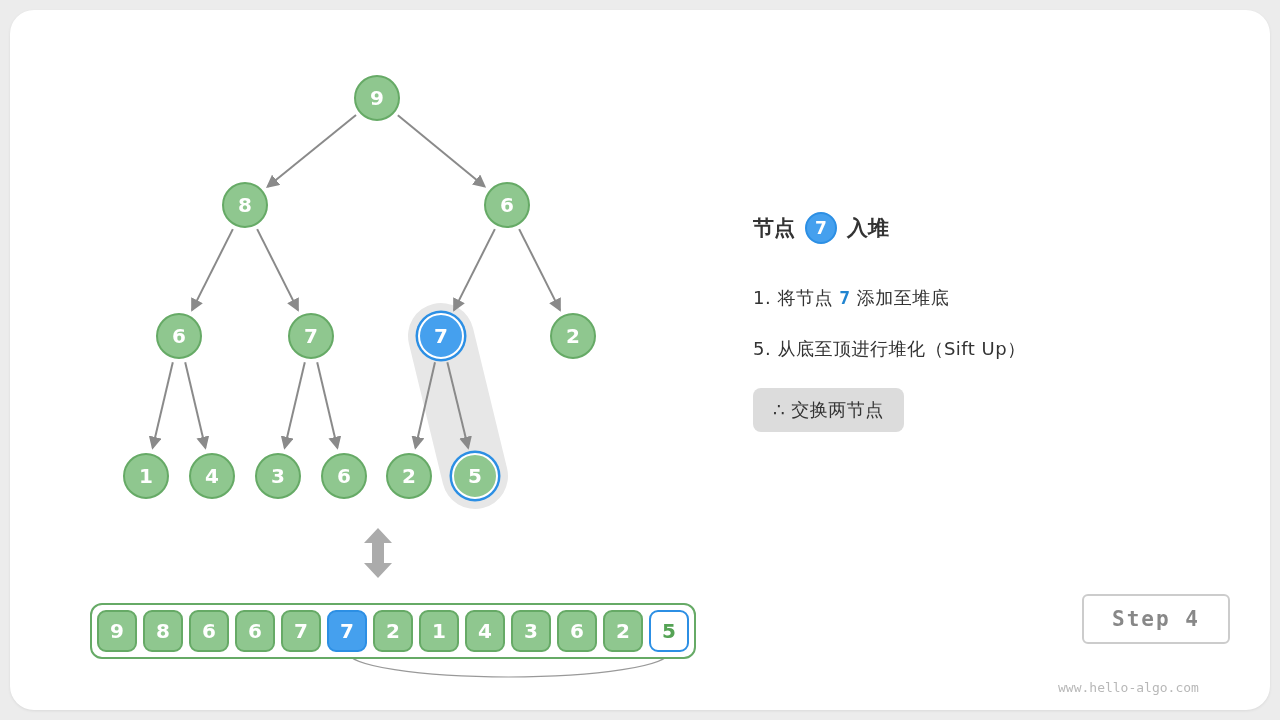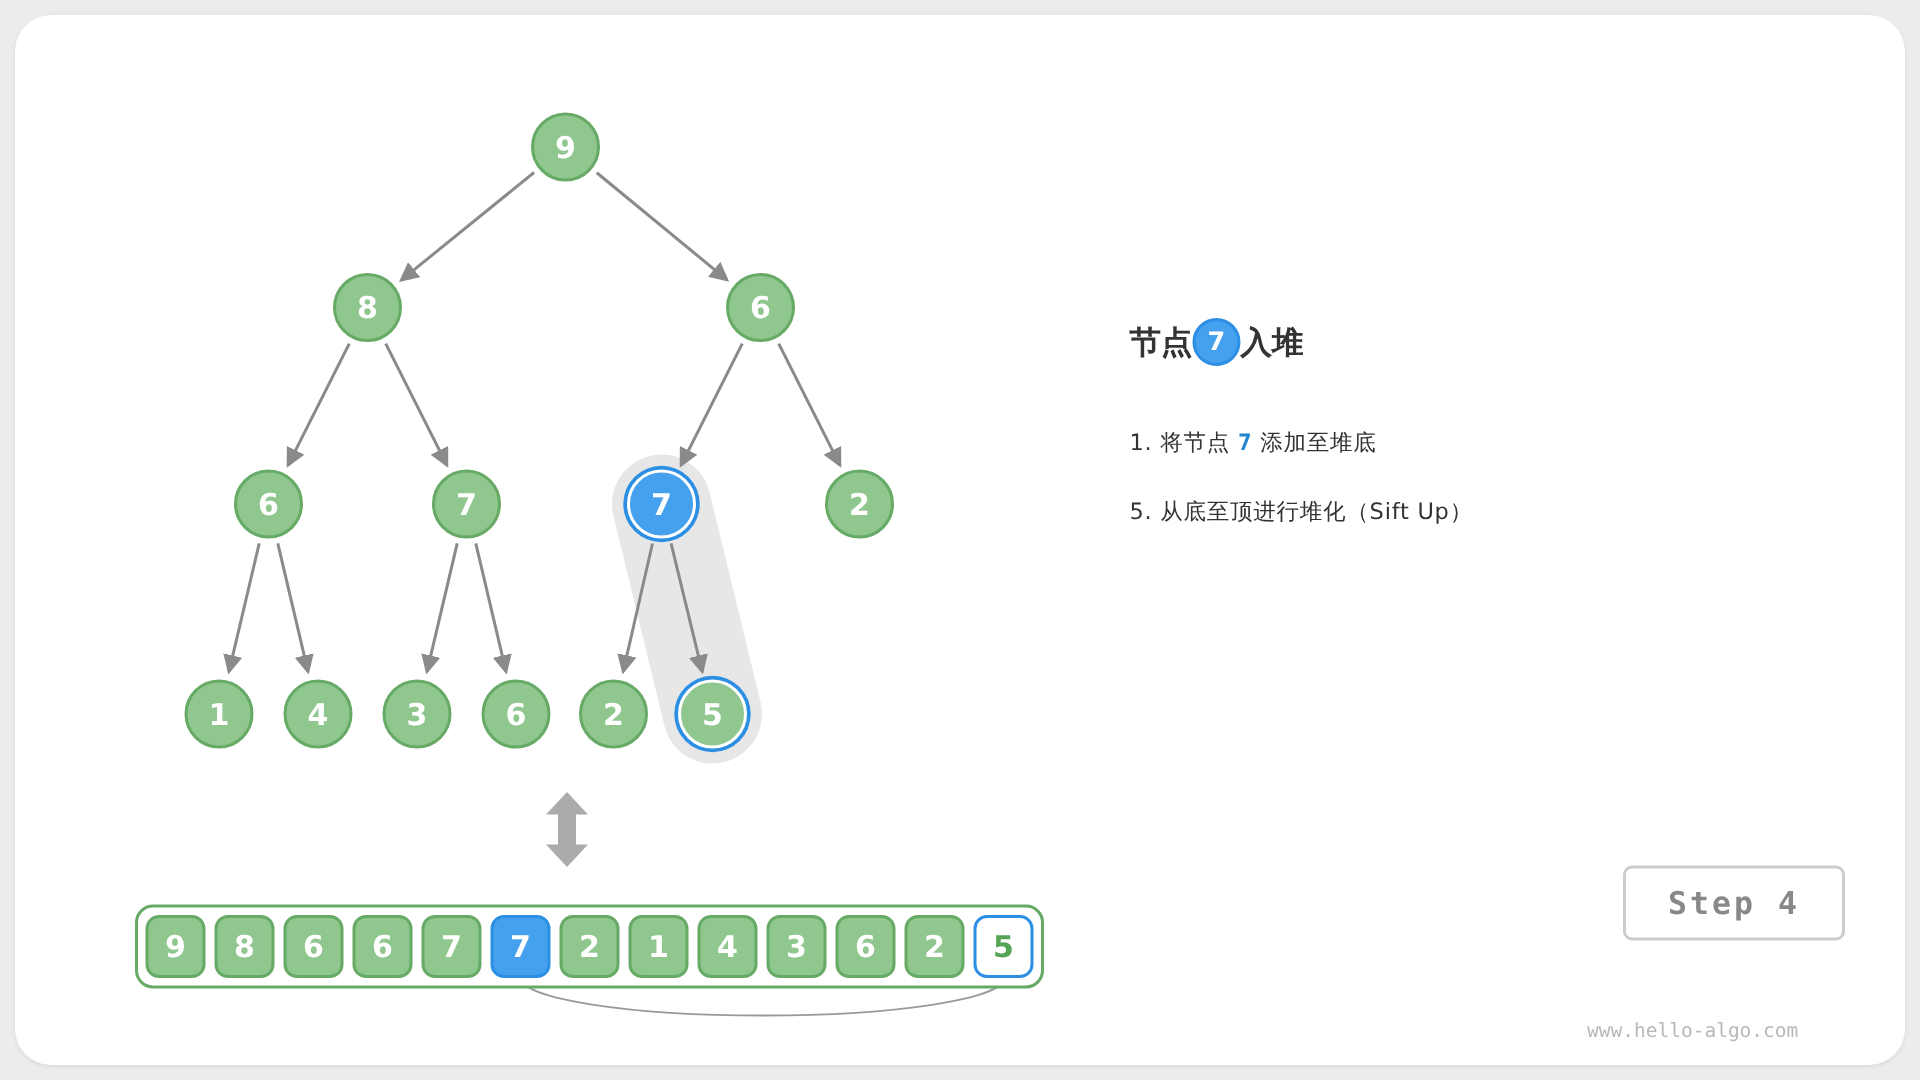--- a/index.html
+++ b/index.html
@@ -36,40 +36,40 @@
     display:flex; align-items:center; justify-content:center;
     font-weight:bold; font-size:20px;
   }
   .ac-green   { background:var(--green-fill); border:2px solid var(--green-border); color:#fff; }
   .ac-blue    { background:var(--blue-fill);  border:2px solid var(--blue-ring);   color:#fff; }
   .ac-outline { background:#fff; border:2.5px solid var(--blue-ring); color:var(--green-text); }
 
   .panel { position:absolute; left:753px; top:212px; width:500px; }
   .p-title {
     font-size:21px; font-weight:bold; color:var(--text);
-    display:flex; align-items:center; margin-bottom:42px;
+    display:flex; align-items:center; gap:10px; margin-bottom:42px;
   }
   .badge {
     width:32px; height:32px; border-radius:50%;
     background:var(--blue-fill); border:2px solid var(--blue-ring);
     color:#fff; display:inline-flex; align-items:center; justify-content:center;
     font-size:17px;
   }
-  .p-line { font-size:15px; color:var(--text); margin-bottom:27px; letter-spacing:0.5px; }
+  .p-line { font-size:18px; color:var(--text); margin-bottom:27px; letter-spacing:0.5px; }
   .p-because { margin-left:14px; margin-top:6px; margin-bottom:24px; }
   .p-therefore {
     background:var(--gray-box); width:fit-content;
     padding:10px 20px; border-radius:8px;
   }
   .hl { font-family:"DejaVu Sans Mono","Liberation Mono",monospace; font-weight:bold; }
   .hl-blue  { color:var(--blue-text); }
   .hl-green { color:var(--green-text); }
 
   .step {
-    position:absolute; left:1082px; top:577px; width:148px; height:50px;
+    position:absolute; left:1082px; top:594px; width:148px; height:50px;
     border:2px solid var(--step-border); border-radius:6px; background:#fff;
     display:flex; align-items:center; justify-content:center;
     font-family:"DejaVu Sans Mono","Liberation Mono",monospace;
     font-weight:bold; font-size:21px; color:var(--step-text); letter-spacing:2px;
   }
   .watermark {
     position:absolute; left:1058px; top:680px; width:160px; 
     font-family:"DejaVu Sans Mono","Liberation Mono",monospace;
     font-size:13px; color:var(--watermark);
   }
@@ -137,17 +137,18 @@
 
 <div class="panel">
   <div class="p-title">
     <span>节点</span>
     <span class="badge">7</span>
     <span>入堆</span>
   </div>
   <div id="lines">
       <div class="p-line p-item"><span>1. 将节点 </span><span class="hl hl-blue">7</span><span> 添加至堆底</span></div>
       <div class="p-line p-item"><span>5. 从底至顶进行堆化（Sift Up）</span></div>
+      <div class="p-line p-therefore"><span>∴ 交换两节点</span></div>
     </div>
 </div>
 
 <div class="step">Step 4</div>
 <div class="watermark">www.hello-algo.com</div>
 
 </body></html>

